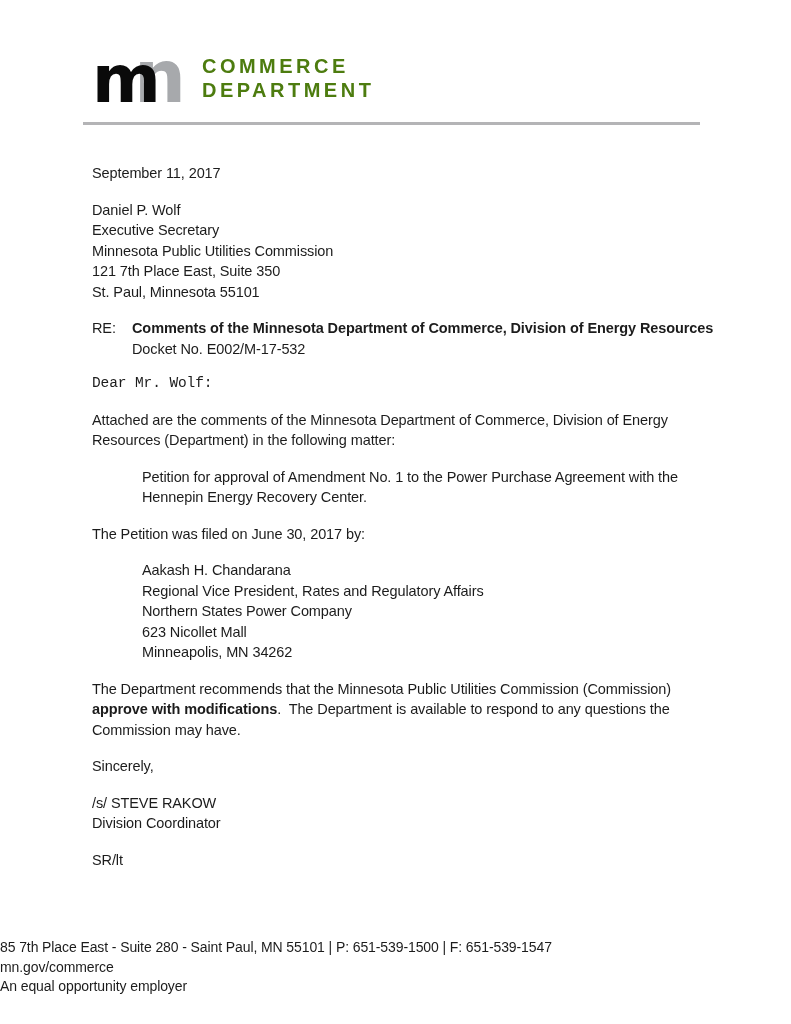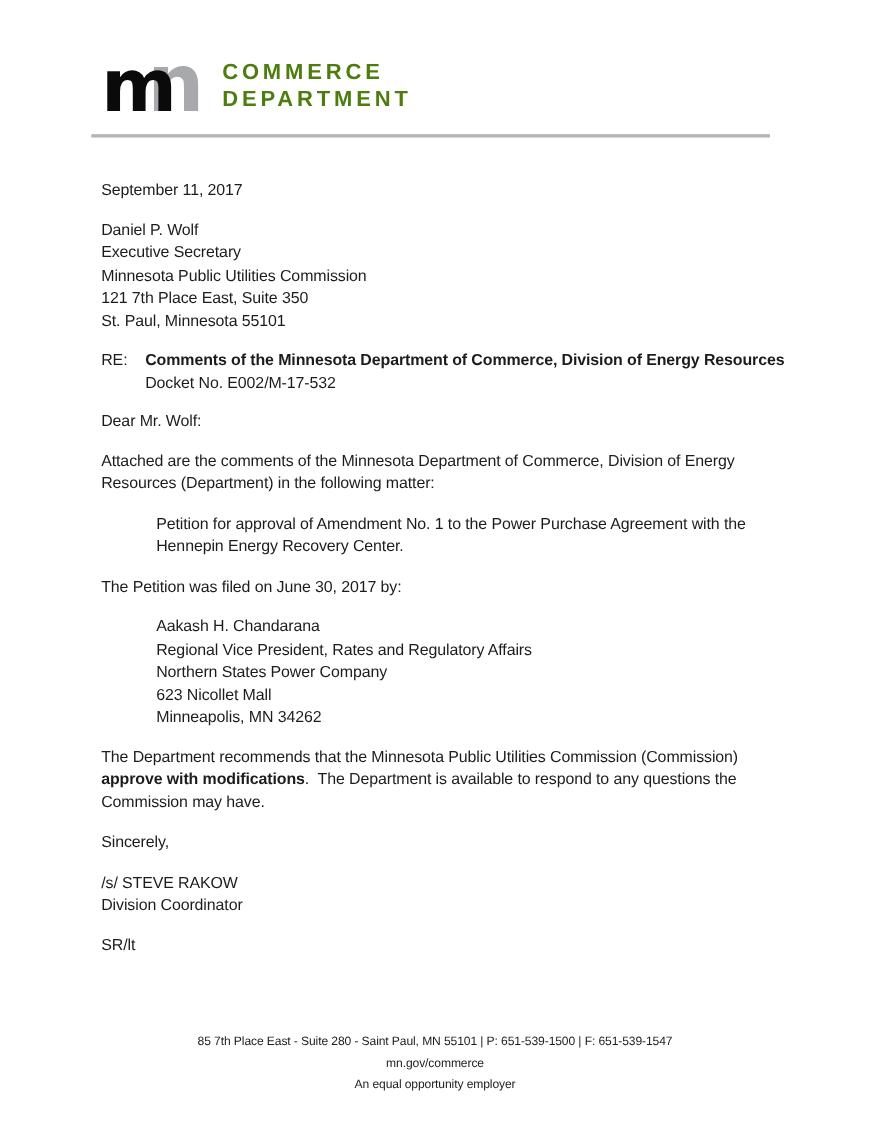--- a/index.html
+++ b/index.html
@@ -55,38 +55,38 @@
     line-height:20.5px;
     letter-spacing:-0.1px;
   }
   .letter p, .letter .block { margin:0 0 16px 0; }
   .date-line      { margin-bottom:34px; }
   .block > div    { min-height:20.5px; }
   .recipient      { margin-bottom:15px; }
   .re-row         { display:flex; margin-bottom:14px; }
   .re-label       { width:40px; flex:0 0 40px; }
   .re-subject     { font-weight:bold; white-space:nowrap; }
-  .salutation     { margin-bottom:18px; }
+  .salutation     { margin-bottom:18px;font-family:Liberation Mono, monospace; }
   .para-attached  { margin-bottom:17px; }
   .indent         { padding-left:50px; }
   .petition       { margin-bottom:13px; }
   .para-filed     { margin-bottom:17px; }
   .filer          { margin-bottom:12px; }
   .recommendation { margin-bottom:14px; white-space:pre-wrap; }
   .recommendation b { letter-spacing:-0.1px; }
   .closing        { margin-bottom:37px; }
   .signature      { margin-bottom:15px; }
   .initials       { margin-bottom:0; }
 
   
   .page-footer {
     position:absolute;
     left:0; right:0; top:921px;
-    text-align:center;
-    font-size:11px;
+    text-align:left;
+    font-size:14px;
     line-height:19.5px;
     letter-spacing:-0.1px;
     color:#1c1c1c;
   }
 </style>
 </head>
 <body>
 
 <div class="page">
 

